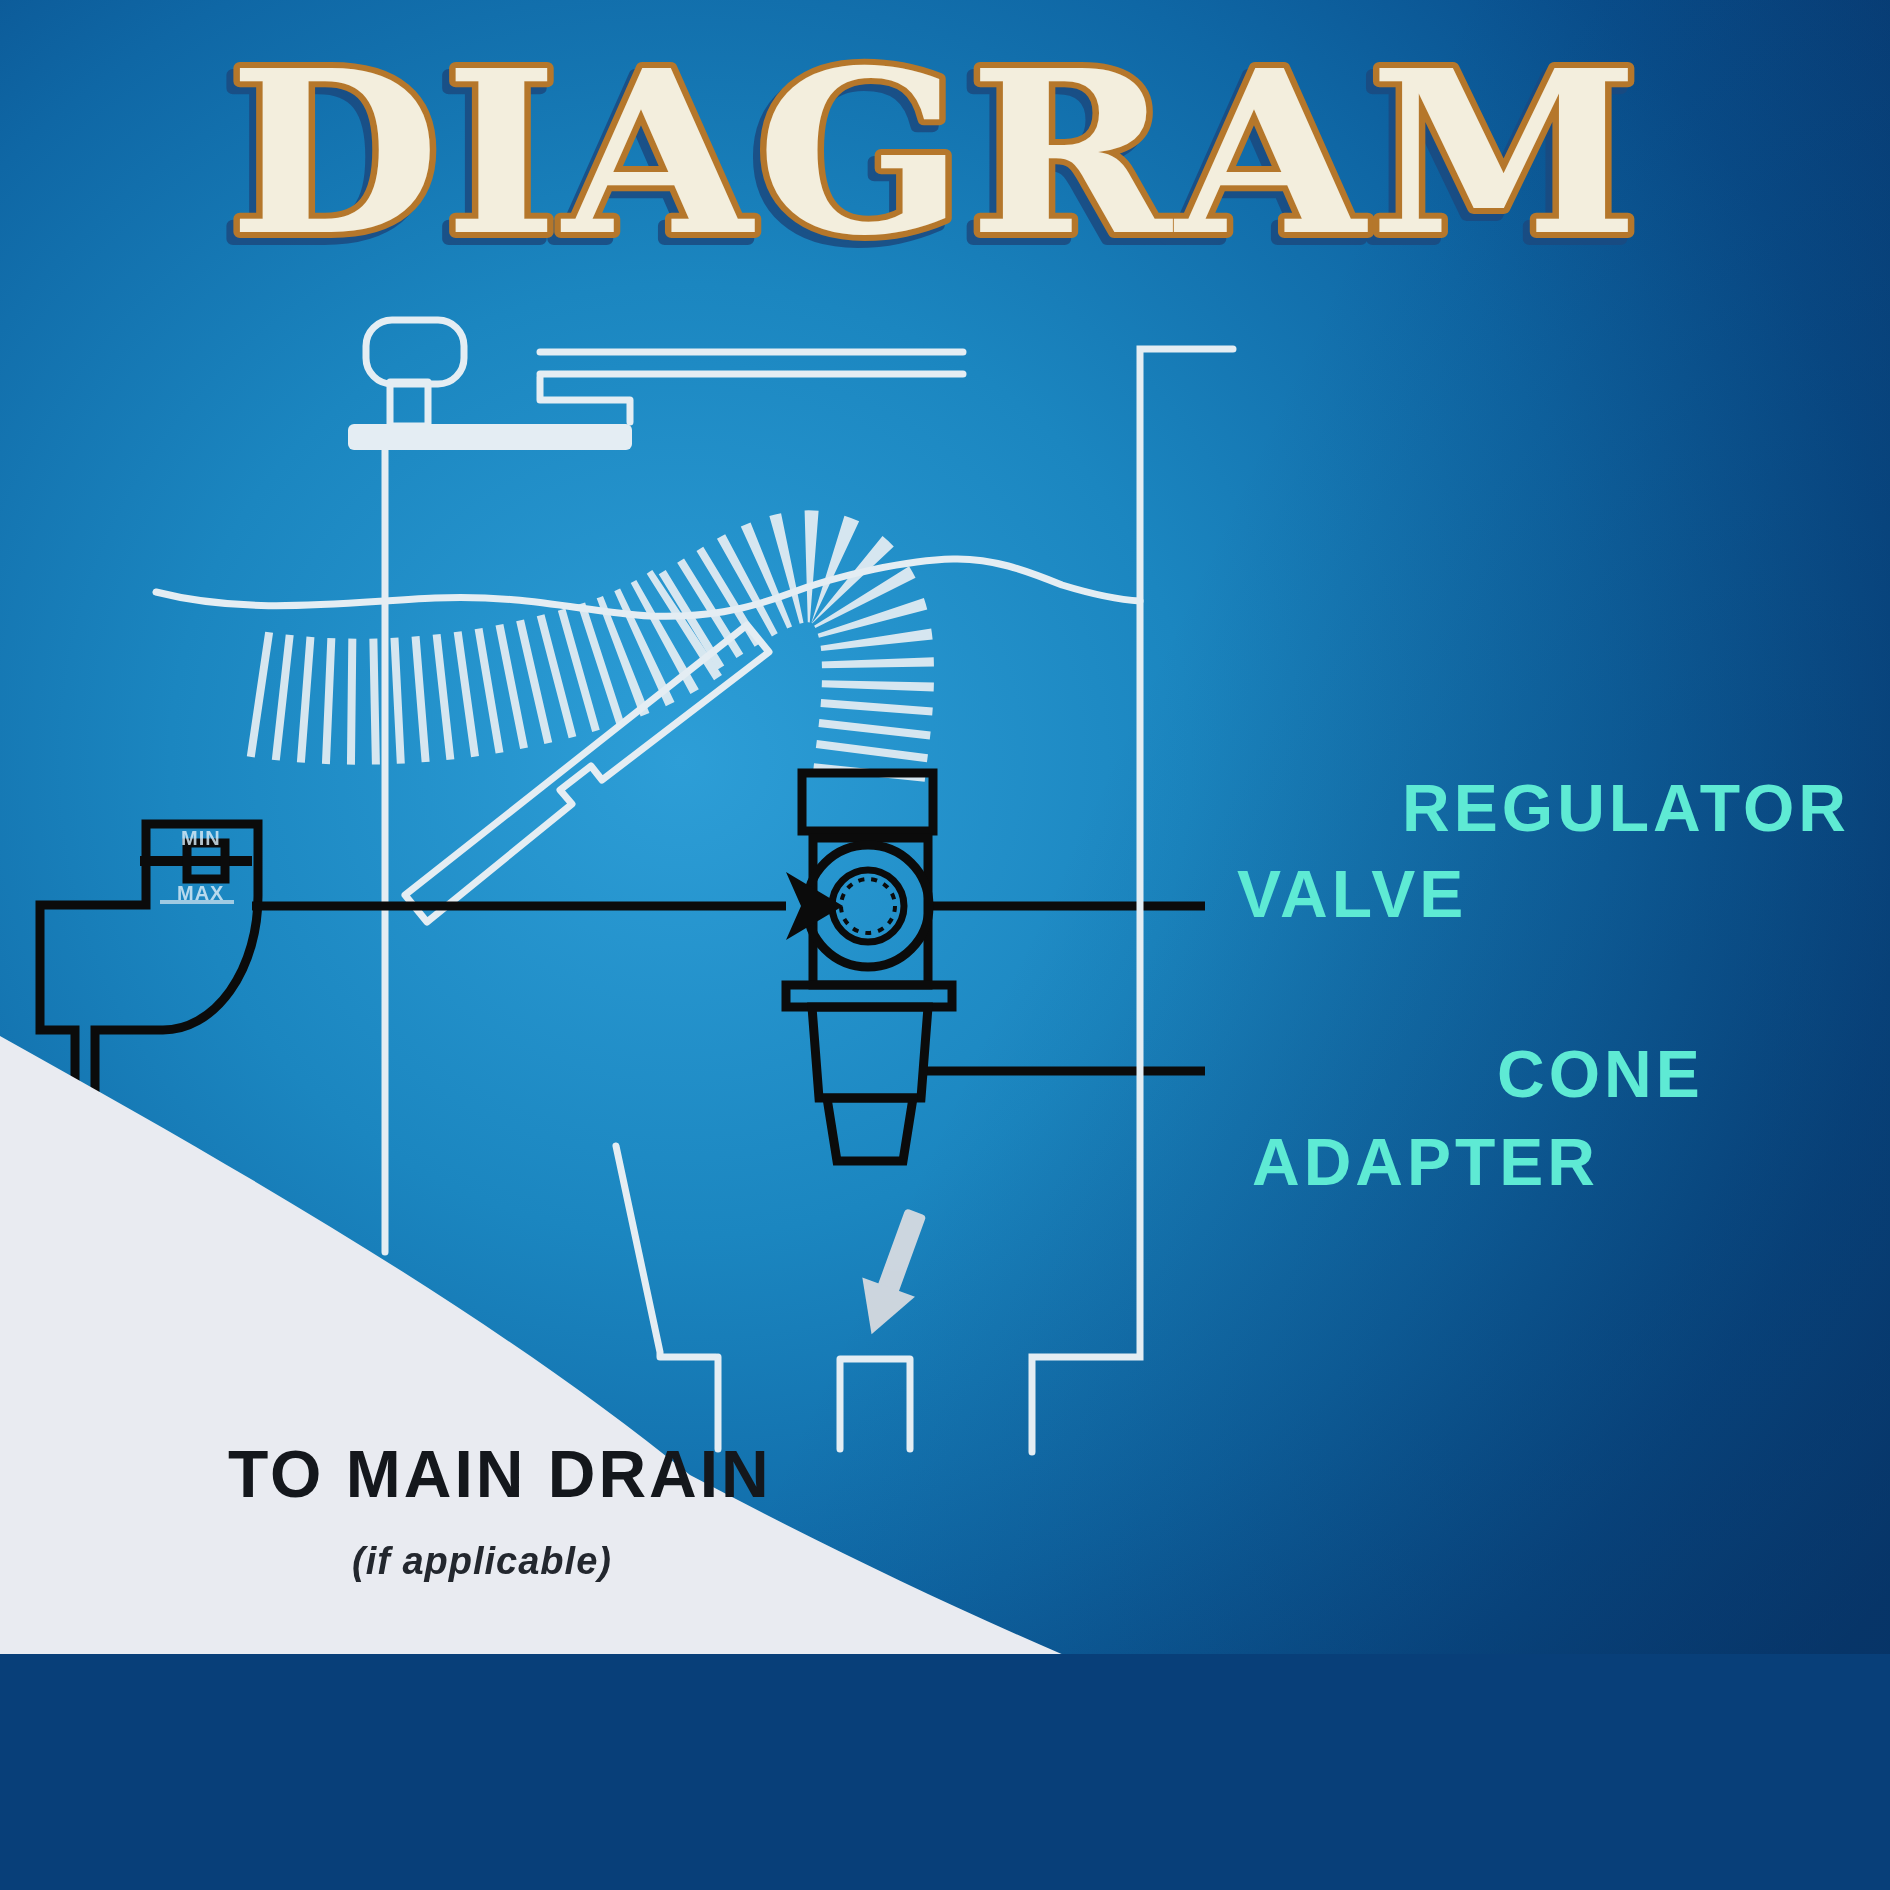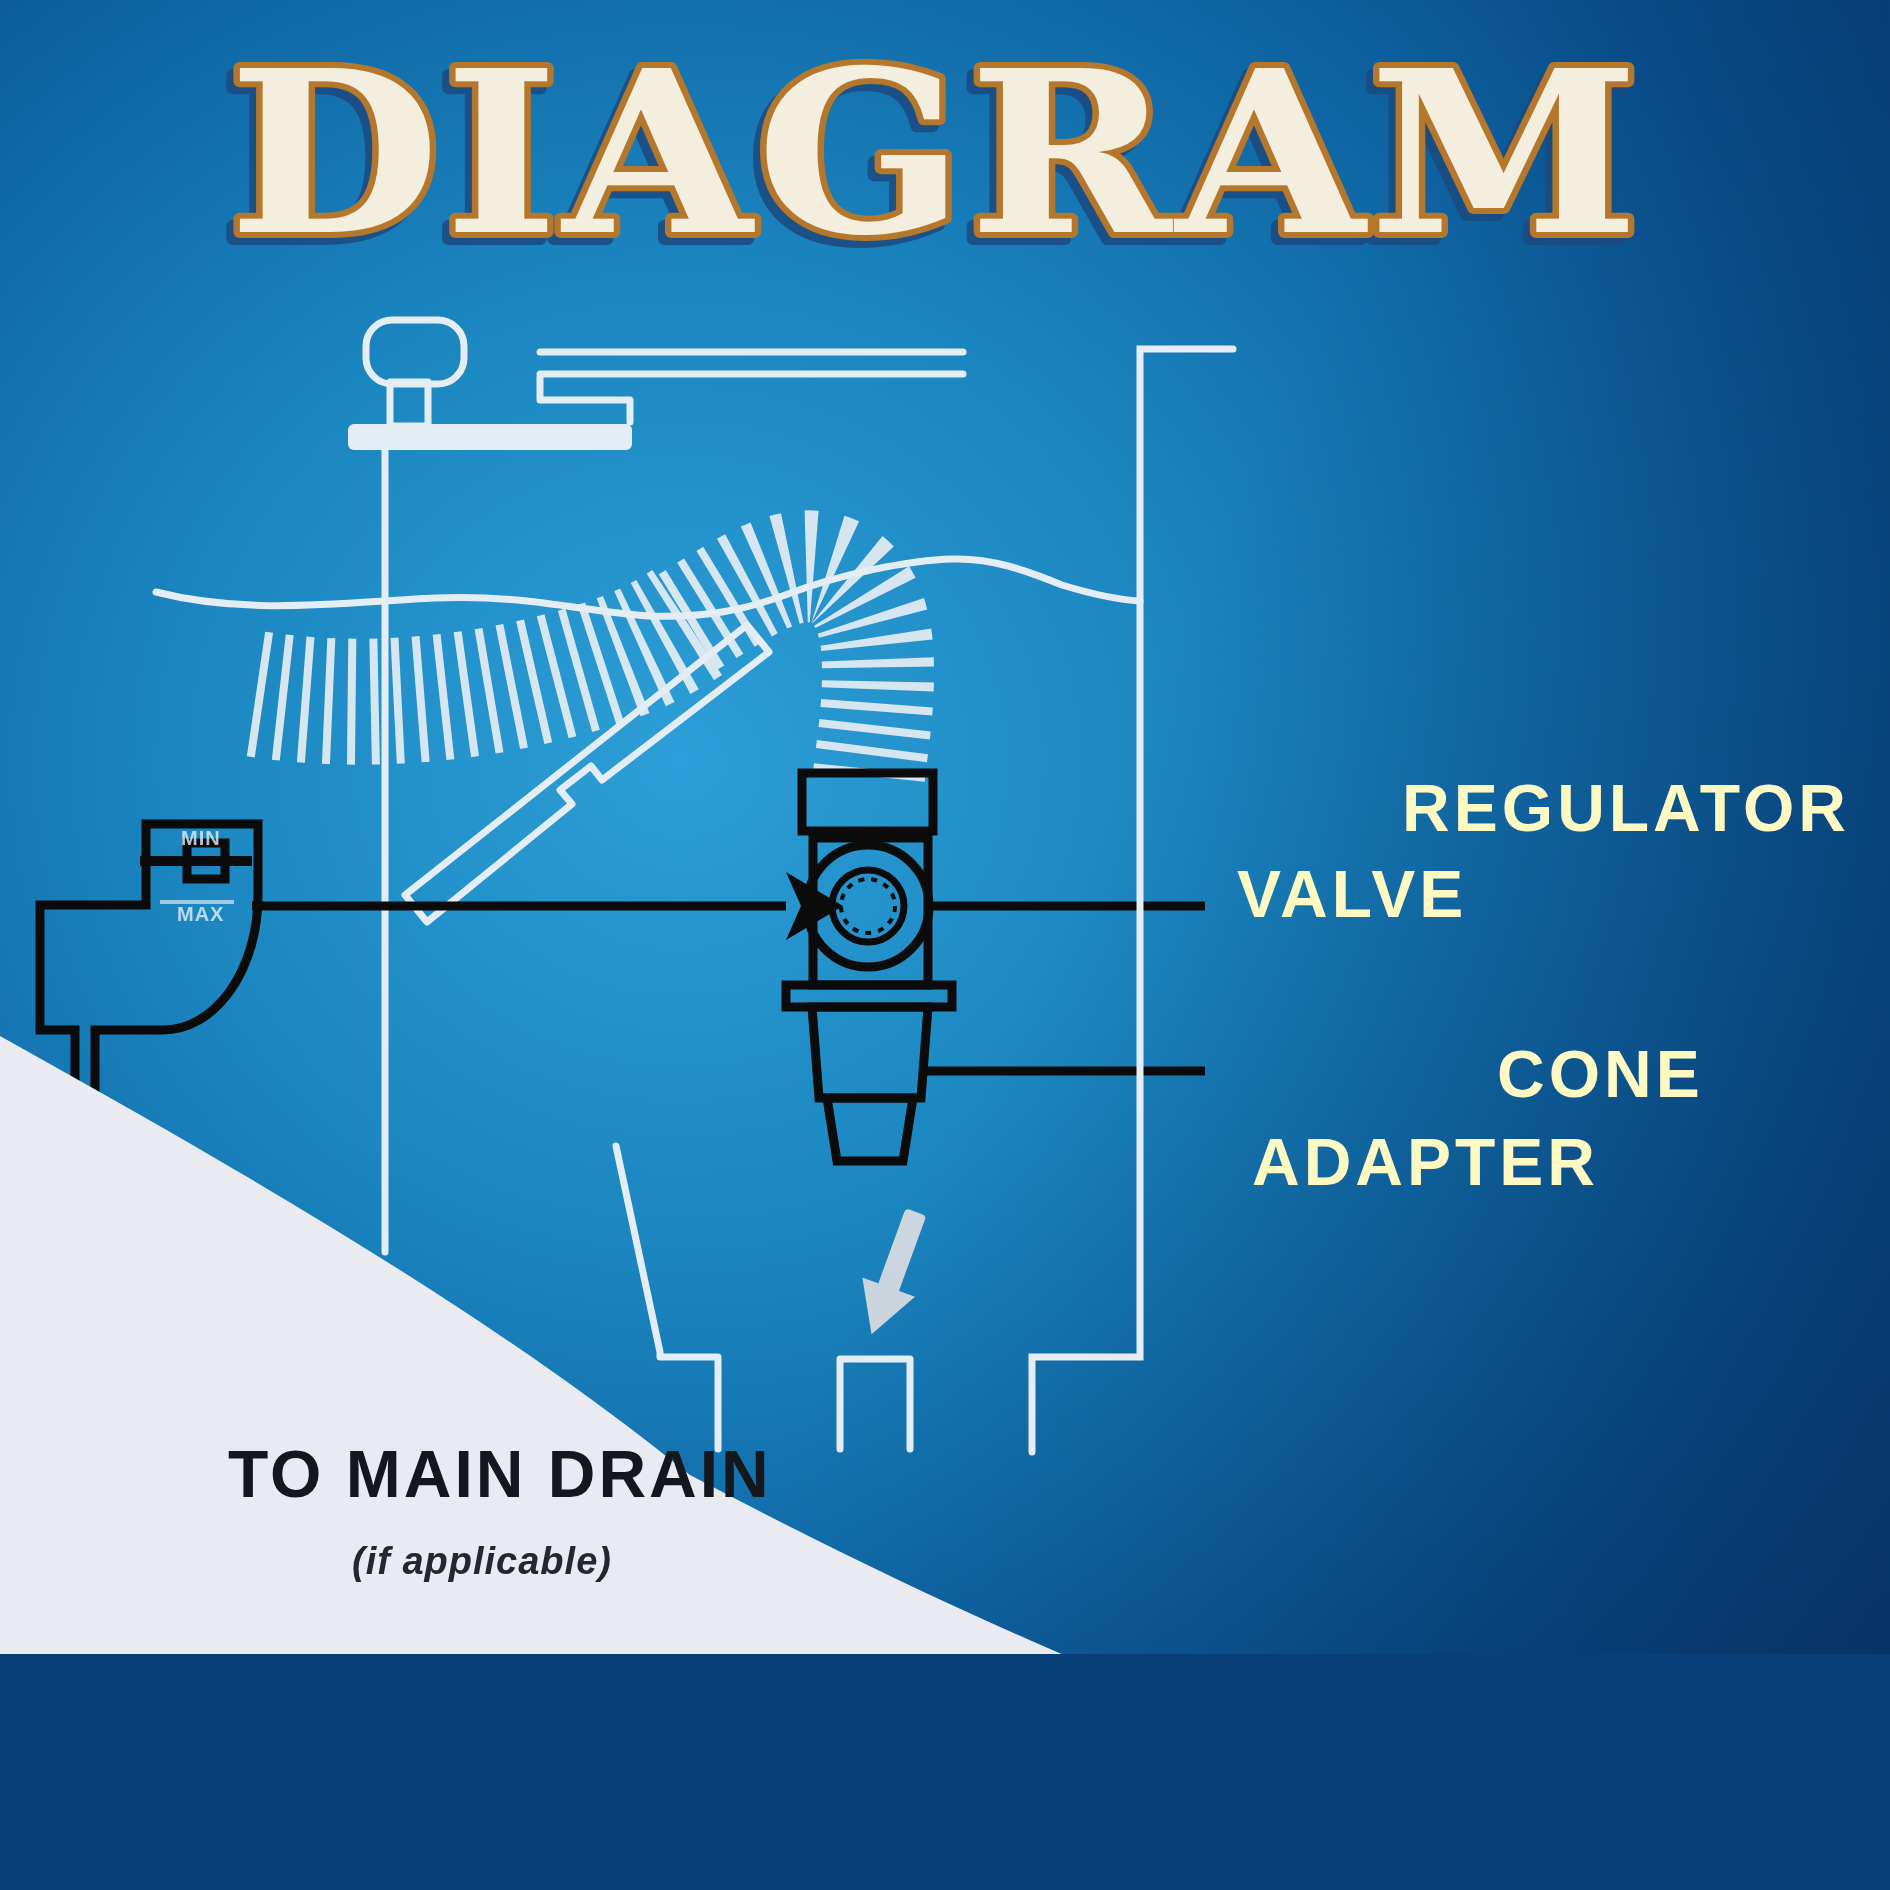--- a/index.html
+++ b/index.html
@@ -5,32 +5,32 @@
   html,body{margin:0;padding:0;background:#083f79;}
   .stage{position:relative;width:1890px;height:1654px;overflow:hidden;
          font-family:"Liberation Sans",sans-serif;}
   .bg{position:absolute;inset:0;
       background:
         linear-gradient(115deg, rgba(8,63,121,0) 55%, rgba(6,42,86,.50) 100%),
         radial-gradient(1500px 1400px at 36% 46%,
           #2d9ed7 0%, #1b86c0 34%, #0f67a5 62%, #094e8c 82%, #083f79 100%);}
   svg.art{position:absolute;left:0;top:0;}
   .lbl{position:absolute;font-weight:700;font-size:66px;line-height:1;
-       color:#fef9c3;letter-spacing:4px;white-space:nowrap;}
+       color:#5eead4;letter-spacing:4px;white-space:nowrap;}
   .lbl.small{font-size:38px;font-style:italic;letter-spacing:1px;color:#23272e;}
   .lbl.tiny{font-size:20px;letter-spacing:1px;color:#d9ecf7;opacity:.82;font-weight:700;}
   .t-regulator{right:40px;top:775px;}
   .t-valve{left:1237px;top:861px;text-align:right;}
   .t-cone{left:1497px;top:1041px;}
   .t-adapter{left:1252px;top:1129px;}
   .t-drain{left:228px;top:1441px;letter-spacing:3px;color:#14171c;}
   .t-note{left:352px;top:1542px;}
   .t-pump{left:948px;top:1441px;letter-spacing:3px;color:#14171c;}
   .t-min{left:181px;top:828px;}
-  .t-max{left:177px;top:883px;margin-top:21px;}
+  .t-max{left:177px;top:883px;}
   .title-text{font-family:"DejaVu Serif",serif;font-weight:700;font-size:224px;
               letter-spacing:4px;}
 </style>
 </head>
 <body>
 
 <div class="stage">
   <div class="bg"></div>
 
   <svg class="art" width="1890" height="1890" viewBox="0 0 1890 1890">

